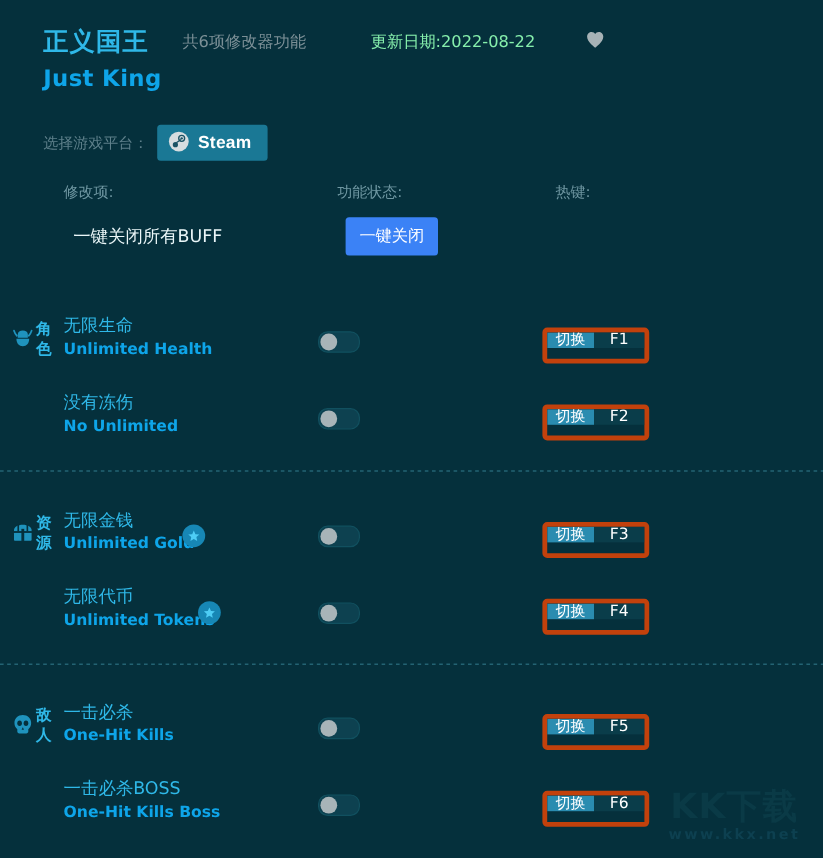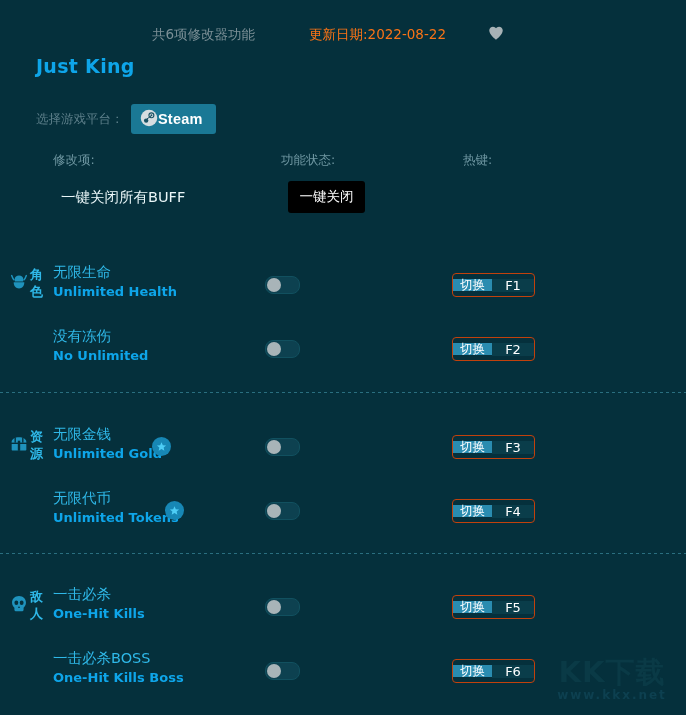--- a/index.html
+++ b/index.html
@@ -40,21 +40,21 @@
     left: 152px;
     top: 26px;
     font-size: 13.5px;
     color: #7b8f96;
   }
   .meta-date {
     position: absolute;
     left: 309px;
     top: 26px;
     font-size: 13.5px;
-    color: #f97316;
+    color: #86efac;
   }
   .fav-icon {
     position: absolute;
     left: 487px;
     top: 24px;
     width: 18px;
     height: 18px;
     cursor: pointer;
   }
   .title-en {
@@ -86,20 +86,21 @@
     position: absolute;
     left: 131px;
     top: 2px;
     height: 30px;
     padding: 0 13px 0 9px;
     background: #1a7895;
     border: none;
     border-radius: 3px;
     display: flex;
     align-items: center;
+    gap: 7px;
     cursor: pointer;
   }
   .steam-btn .steam-label {
     font-size: 14.5px;
     color: #ffffff;
     font-weight: bold;
     letter-spacing: 0.2px;
   }
 
   
@@ -133,21 +134,21 @@
     top: 7px;
     font-size: 14.5px;
     color: #eaf6f8;
   }
   .global-btn {
     position: absolute;
     left: 280px;
     top: 0px;
     width: 77px;
     height: 32px;
-    background: #000000;
+    background: #3b82f6;
     border: none;
     border-radius: 3px;
     color: #ffffff;
     font-size: 13.5px;
     font-family: "DejaVu Sans", "Liberation Sans", sans-serif;
     cursor: pointer;
   }
 
   
   .section {
@@ -233,22 +234,22 @@
     top: 1px;
     width: 14px;
     height: 14px;
     border-radius: 50%;
     background: #a8b4b8;
   }
   .hotkey {
     position: absolute;
     left: 452px;
     display: flex;
-    align-items: center;
-    border: 1px solid #c2410c;
+    align-items: flex-start;
+    border: 4px solid #c2410c;
     border-radius: 4px;
     overflow: hidden;
     cursor: pointer;
     height: 22px;
   }
   .hotkey .hk-action {
     background: #2a8cb0;
     color: #ffffff;
     font-size: 12.5px;
     padding: 0 7px;
@@ -302,20 +303,21 @@
     letter-spacing: 2px;
     line-height: 14px;
   }
 </style>
 </head>
 <body>
 
 <div class="app">
 
   <div class="header">
+    <div class="title-cn">正义国王</div>
     <div class="meta-count">共6项修改器功能</div>
     <div class="meta-date">更新日期:2022-08-22</div>
     <div class="fav-icon">
       <svg width="18" height="18" viewBox="0 0 24 24" aria-hidden="true">
         <path d="M12 21 C12 21 3 14.5 3 8.8 C3 5.6 5.4 3.5 8 3.5 C9.9 3.5 11.3 4.6 12 5.7 C12.7 4.6 14.1 3.5 16 3.5 C18.6 3.5 21 5.6 21 8.8 C21 14.5 12 21 12 21 Z" fill="#a7b2b6"></path>
       </svg>
     </div>
     <div class="title-en">Just King</div>
   </div>
 

